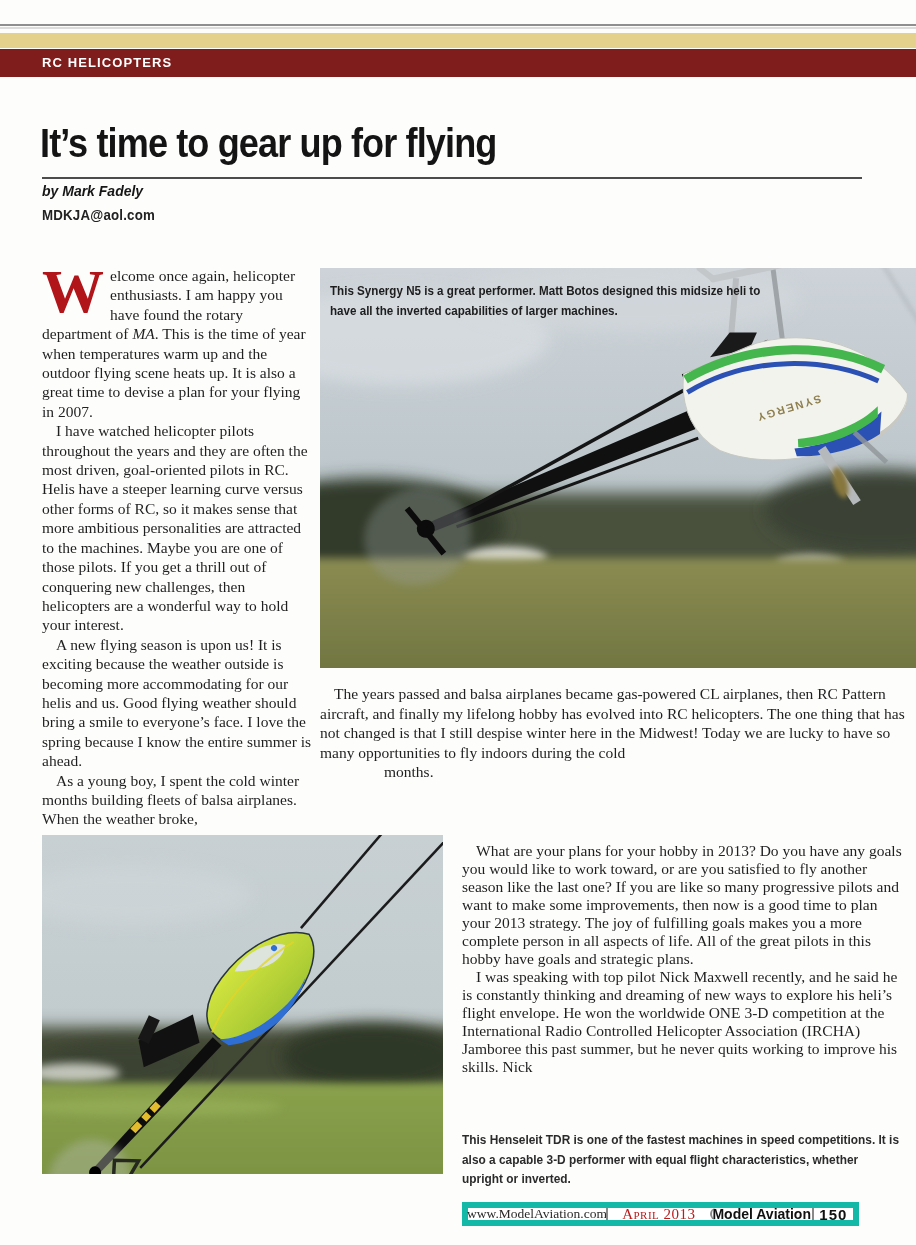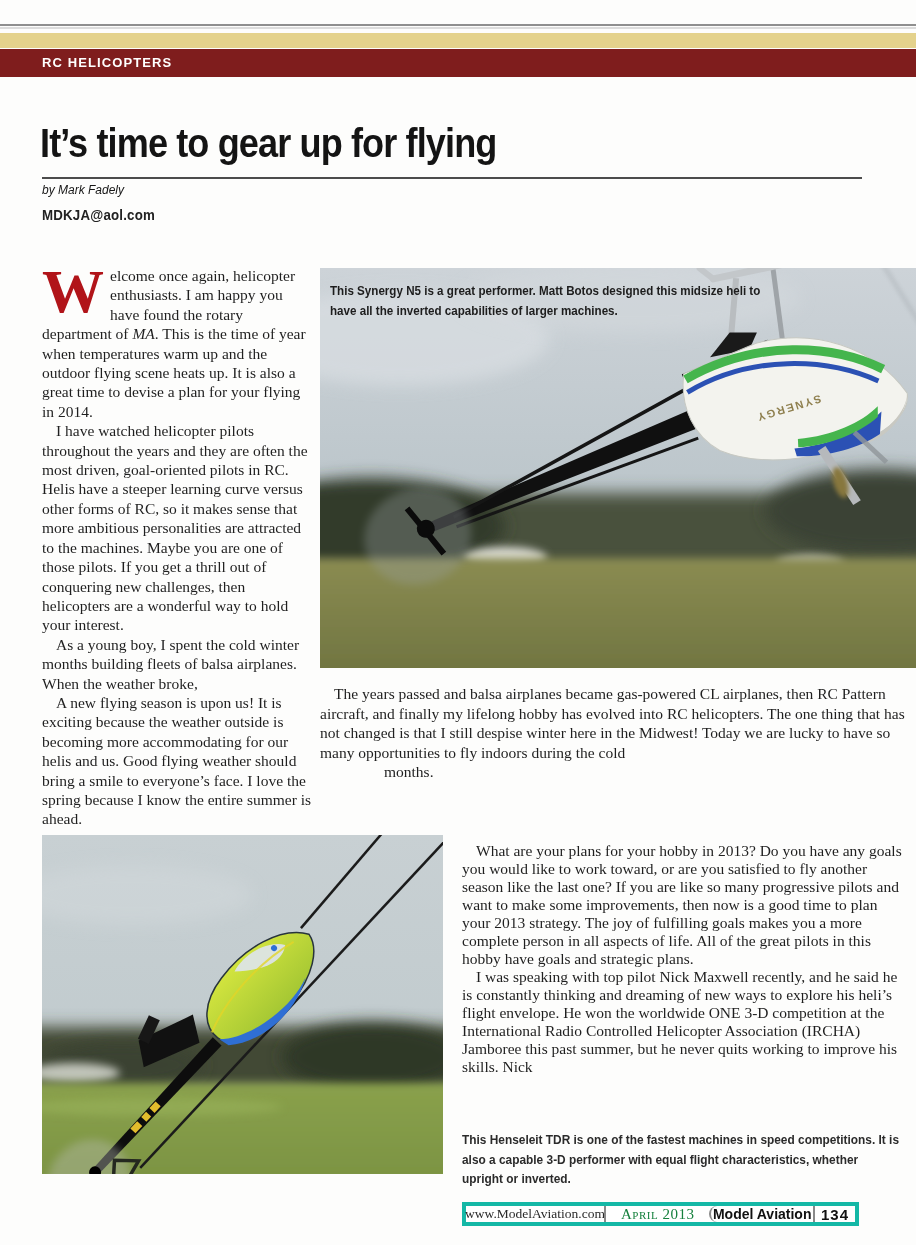--- a/index.html
+++ b/index.html
@@ -11,21 +11,21 @@
   .goldbar{position:absolute;left:0;top:33px;width:916px;height:15px;background:#e4d28c;}
   .redbar{position:absolute;left:0;top:49px;width:916px;height:28px;background:#7f1d1d;padding-left:21px;}
   .redbar span{position:absolute;left:42px;top:6px;color:#ffffff;
         font-family:"Liberation Sans",sans-serif;font-weight:bold;font-size:13px;letter-spacing:1.1px;}
   
   .headline{position:absolute;left:40px;top:120px;margin:0;white-space:nowrap;
         font-family:"Liberation Sans",sans-serif;font-weight:bold;font-size:41px;color:#141414;
         letter-spacing:-1px;transform:scaleX(0.88);transform-origin:left top;}
   .headrule{position:absolute;left:42px;top:177px;width:820px;height:2px;background:#4c4c4c;}
   .byline{position:absolute;left:42px;top:183px;font-family:"Liberation Sans",sans-serif;
-        font-style:italic;font-weight:normal;font-size:12px;color:#161616;}
+        font-style:italic;font-weight:bold;font-size:14px;color:#161616;}
   .email{position:absolute;left:42px;top:207px;font-family:"Liberation Sans",sans-serif;
         font-size:14px;font-weight:bold;color:#222;letter-spacing:0.2px;transform:scaleX(0.95);transform-origin:left top;}
   
   .bodytext p{margin:0;text-indent:14px;}
   .bodytext p.noindent{text-indent:0;}
   .col-left{position:absolute;left:42px;top:266px;width:273px;font-size:15.5px;line-height:19.4px;text-align:left;}
   .dropcap{float:left;font-family:"Liberation Serif",serif;font-weight:bold;color:#b11419;
         font-size:62px;line-height:47px;padding:2px 6px 0 0;}
   .mid-text{position:absolute;left:320px;top:684px;width:588px;font-size:15.5px;line-height:19.6px;}
   .wrap-line{margin-left:64px;font-size:15.5px;line-height:19.6px;}
@@ -34,25 +34,25 @@
   .photo-top{position:absolute;left:320px;top:268px;width:596px;height:400px;overflow:hidden;}
   .photo-top-caption{position:absolute;left:10px;top:13px;width:530px;
         font-family:"Liberation Sans",sans-serif;font-weight:bold;font-size:13.5px;line-height:20px;
         color:#1d1d1d;transform:scaleX(0.86);transform-origin:left top;}
   .photo-bottom{position:absolute;left:42px;top:835px;width:401px;height:339px;overflow:hidden;}
   .caption-bottom{position:absolute;left:462px;top:1130px;width:500px;
         font-family:"Liberation Sans",sans-serif;font-weight:bold;font-size:13.5px;line-height:19.5px;
         color:#2b2b2b;transform:scaleX(0.88);transform-origin:left top;}
   
   .footer{position:absolute;left:462px;top:1202px;width:397px;height:24px;display:flex;
-        border:4px solid #14b8a6;box-sizing:border-box;background:#fff;}
+        border:6px solid #14b8a6;box-sizing:border-box;background:#fff;}
   .footer .cell{display:flex;align-items:center;justify-content:center;height:100%;box-sizing:border-box;}
   .footer .cell + .cell{border-left:2px solid #8a8a8a;}
   .cell.website{width:138px;font-family:"Liberation Serif",serif;font-size:13.5px;color:#2a2a2a;}
-  .cell.issue{width:108px;font-family:"Liberation Serif",serif;font-size:15px;color:#15803d;
+  .cell.issue{width:108px;font-family:"Liberation Serif",serif;font-size:15px;color:#b91c1c;
         font-variant-caps:small-caps;letter-spacing:0.5px;}
   .cell.mag{width:106px;font-family:"Liberation Sans",sans-serif;font-weight:bold;font-size:14px;color:#111;border-radius:9px;}
   .cell.pagenum{width:43px;font-family:"Liberation Sans",sans-serif;font-weight:bold;font-size:15px;
         color:#111;letter-spacing:1px;}
 </style>
 </head>
 <body>
 
 <div class="page">
 
@@ -62,24 +62,24 @@
   <div class="redbar">
     <span>RC HELICOPTERS</span>
   </div>
 
   <h1 class="headline">It’s time to gear up for flying</h1>
   <div class="headrule"></div>
   <div class="byline">by Mark Fadely</div>
   <div class="email">MDKJA@aol.com</div>
 
   <div class="col-left bodytext">
-    <p class="noindent"><span class="dropcap">W</span><span>elcome once again, helicopter enthusiasts. I am happy you have found the rotary department of </span><i>MA</i><span>. This is the time of year when temperatures warm up and the outdoor flying scene heats up. It is also a great time to devise a plan for your flying in 2014.</span></p>
+    <p class="noindent"><span class="dropcap">W</span><span>elcome once again, helicopter enthusiasts. I am happy you have found the rotary department of </span><i>MA</i><span>. This is the time of year when temperatures warm up and the outdoor flying scene heats up. It is also a great time to devise a plan for your flying in 2007.</span></p>
     <p>I have watched helicopter pilots throughout the years and they are often the most driven, goal-oriented pilots in RC. Helis have a steeper learning curve versus other forms of RC, so it makes sense that more ambitious personalities are attracted to the machines. Maybe you are one of those pilots. If you get a thrill out of conquering new challenges, then helicopters are a wonderful way to hold your interest.</p>
+    <p>A new flying season is upon us! It is exciting because the weather outside is becoming more accommodating for our helis and us. Good flying weather should bring a smile to everyone’s face. I love the spring because I know the entire summer is ahead.</p>
     <p>As a young boy, I spent the cold winter months building fleets of balsa airplanes. When the weather broke,</p>
-    <p>A new flying season is upon us! It is exciting because the weather outside is becoming more accommodating for our helis and us. Good flying weather should bring a smile to everyone’s face. I love the spring because I know the entire summer is ahead.</p>
   </div>
 
   <div class="photo-top">
     <svg width="596" height="400" viewBox="0 0 596 400">
       <defs>
         <linearGradient id="sky1" x1="0" y1="0" x2="0" y2="1">
           <stop offset="0" stop-color="#cdd3d8"></stop>
           <stop offset="0.55" stop-color="#bcc6cb"></stop>
           <stop offset="1" stop-color="#b3bec2"></stop>
         </linearGradient>
@@ -208,16 +208,16 @@
     <p>What are your plans for your hobby in 2013? Do you have any goals you would like to work toward, or are you satisfied to fly another season like the last one? If you are like so many progressive pilots and want to make some improvements, then now is a good time to plan your 2013 strategy. The joy of fulfilling goals makes you a more complete person in all aspects of life. All of the great pilots in this hobby have goals and strategic plans.</p>
     <p>I was speaking with top pilot Nick Maxwell recently, and he said he is constantly thinking and dreaming of new ways to explore his heli’s flight envelope. He won the worldwide ONE 3-D competition at the International Radio Controlled Helicopter Association (IRCHA) Jamboree this past summer, but he never quits working to improve his skills. Nick</p>
   </div>
 
   <div class="caption-bottom">This Henseleit TDR is one of the fastest machines in speed competitions. It is also a capable 3-D performer with equal flight characteristics, whether upright or inverted.</div>
 
   <div class="footer">
     <div class="cell website">www.ModelAviation.com</div>
     <div class="cell issue">April 2013</div>
     <div class="cell mag">Model Aviation</div>
-    <div class="cell pagenum">134</div>
+    <div class="cell pagenum">150</div>
   </div>
 
 </div>
 
 </body></html>

